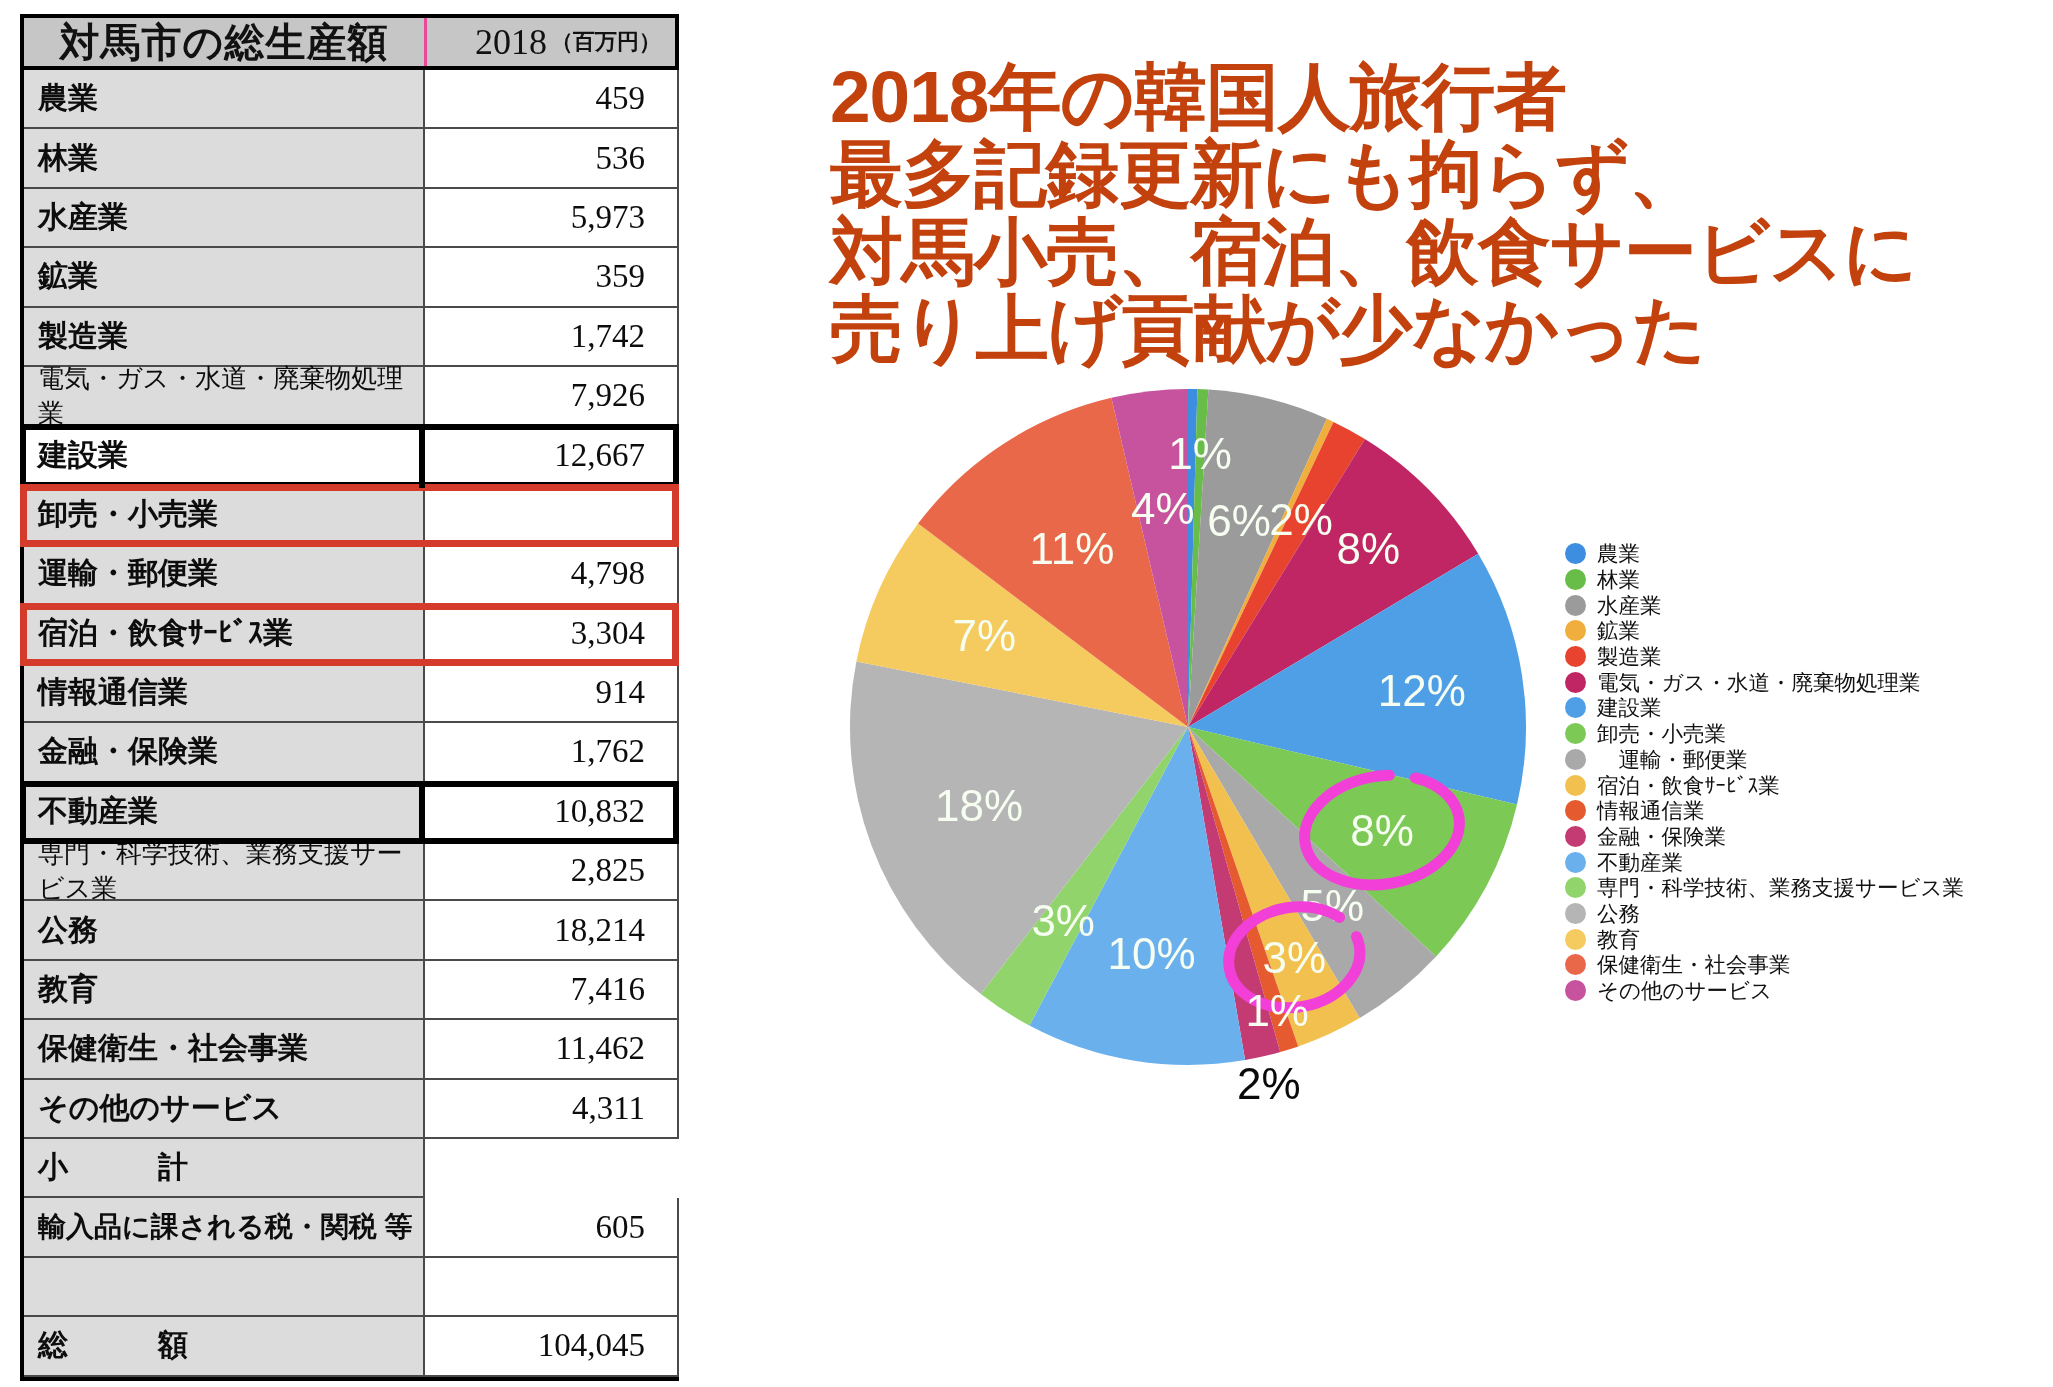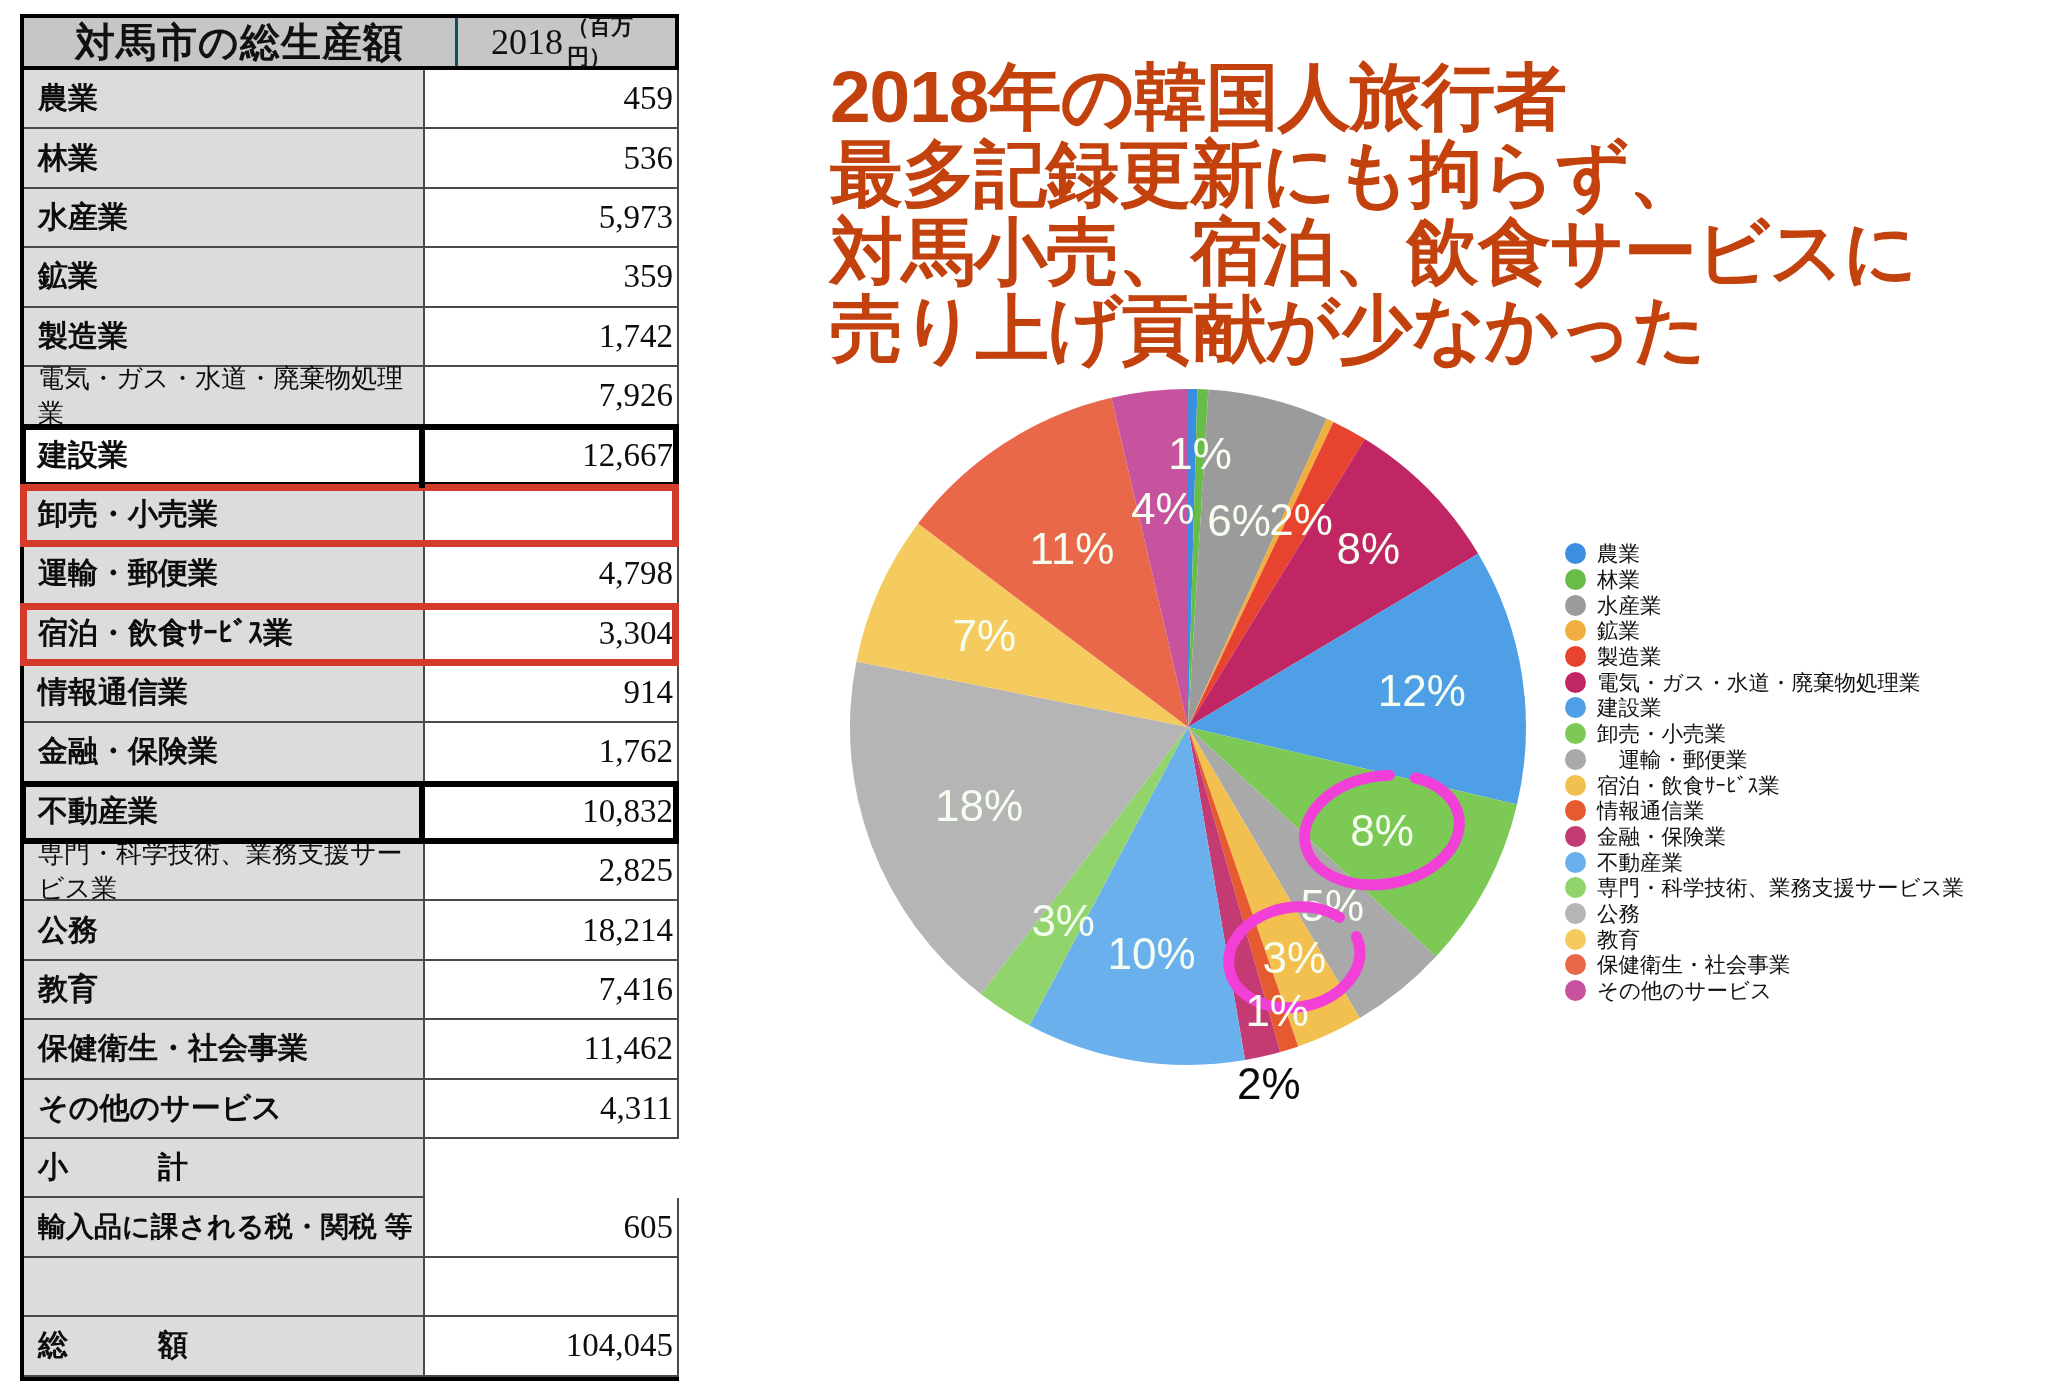--- a/index.html
+++ b/index.html
@@ -2,33 +2,33 @@
 <html><head>
 <meta charset="utf-8">
 <style>
   html,body{margin:0;padding:0;background:#fff;}
   #canvas{position:relative;width:2053px;height:1387px;background:#ffffff;overflow:hidden;
           font-family:"Liberation Sans", sans-serif;}
 
   
   #prod-table{position:absolute;left:20px;top:14px;width:659px;}
   .thead{display:flex;border:4px solid #000;background:#c6c6c6;height:56px;box-sizing:border-box;}
-  .thead .h-label{width:434px;box-sizing:border-box;border-right:3px solid #0c4a6e;
+  .thead .h-label{width:403px;box-sizing:border-box;border-right:3px solid #ec4899;
       display:flex;align-items:center;justify-content:center;
       font-size:40px;font-weight:bold;color:#111;letter-spacing:1px;}
   .thead .h-year{flex:1;display:flex;align-items:center;justify-content:flex-end;padding-right:14px;margin-left:33px;}
   .h-year .yr{font-family:"Liberation Serif", serif;font-size:36px;color:#111;}
   .h-year .unit{font-size:22px;font-weight:bold;color:#111;margin-left:4px;}
   .tbody{border-left:4px solid #000;border-bottom:4px solid #000;box-sizing:border-box;}
   .trow{display:flex;height:59.4px;position:relative;}
   .tcell{box-sizing:border-box;border-right:2px solid #4a4a4a;border-bottom:2px solid #4a4a4a;
          display:flex;align-items:center;}
   .c-label{width:401px;background:#dcdcdc;padding-left:14px;
            font-size:30px;font-weight:bold;color:#0d0d0d;}
-  .c-value{flex:1;background:#ffffff;justify-content:flex-end;padding-right:4px;
+  .c-value{flex:1;background:#ffffff;justify-content:flex-end;padding-right:32px;
            font-family:"Liberation Serif", serif;font-size:33px;color:#0d0d0d;}
   .trow.small .c-label{font-family:"Liberation Serif", serif;font-weight:normal;font-size:26px;}
   .trow.tax .c-label{font-size:28px;}
   .boxline{position:absolute;left:-4px;top:-2px;right:0;bottom:-2px;pointer-events:none;z-index:3;}
   .boxline.black{border:6px solid #000;}
   .boxline.red{border:7px solid #d53b2b;}
   .vdivider{position:absolute;top:-2px;bottom:-2px;left:395px;width:6px;background:#000;z-index:4;pointer-events:none;}
 
   
   #headline{position:absolute;left:830px;top:58px;font-weight:bold;

